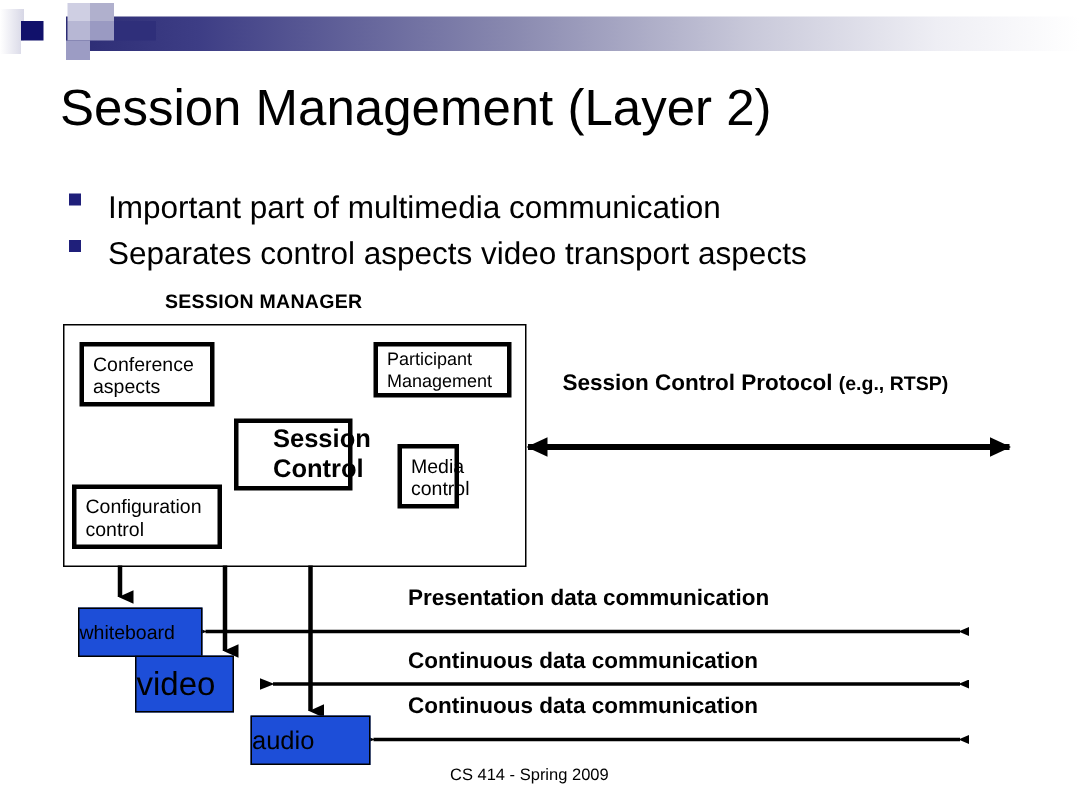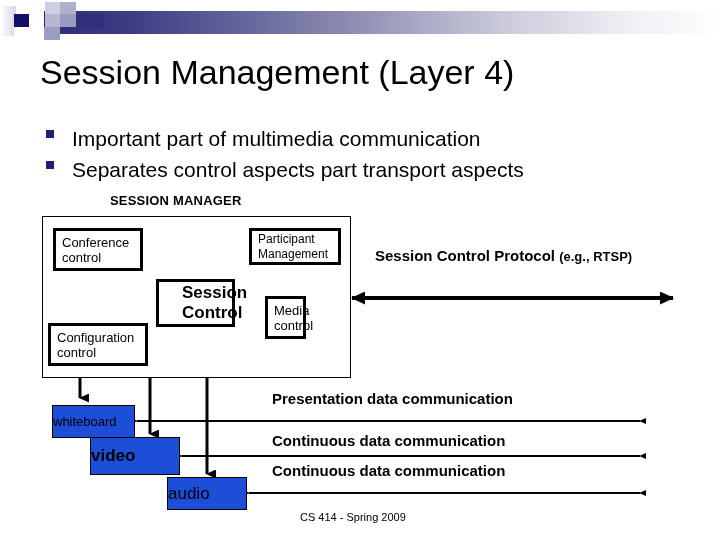--- a/index.html
+++ b/index.html
@@ -196,22 +196,22 @@
     box-sizing: border-box;
     display: flex;
     align-items: center;
     justify-content: flex-start;
   }
   #box-whiteboard {
     left: 52px; top: 405px; width: 83px; height: 33px;
     font-size: 13px;
   }
   #box-video {
-    left: 90px; top: 437px; width: 90px; height: 38px;
-    font-size: 17px; font-weight: bold;
+    left: 90px; top: 437px; width: 66px; height: 38px;
+    font-size: 22px; font-weight: normal;
   }
   #box-audio {
     left: 167px; top: 477px; width: 80px; height: 33px;
     font-size: 17px; font-weight: normal;
   }
 
   
   #scp-label {
     left: 375px; top: 247px;
     font-size: 15px; font-weight: bold;
@@ -245,30 +245,30 @@
 <div class="deco-sq" id="deco-md-1"></div>
 <div class="deco-sq" id="deco-md-2"></div>
 <div class="deco-sq" id="deco-md-3"></div>
 <div class="deco-sq" id="deco-md-4"></div>
 <div class="deco-sq" id="deco-md-5"></div>
 <div class="deco-sq" id="deco-md-6"></div>
 <div class="deco-sq" id="deco-md-7"></div>
 <div class="deco-sq" id="deco-band-dark"></div>
 <div class="deco-sq" id="deco-dark"></div>
 
-<div id="page-title">Session Management (Layer 4)</div>
+<div id="page-title">Session Management (Layer 2)</div>
 
 <div id="bullet-list">
   <div class="bullet-row">
     <span class="bullet-marker"><i></i></span>
     <span class="bullet-text">Important part of multimedia communication</span>
   </div>
   <div class="bullet-row">
     <span class="bullet-marker"><i></i></span>
-    <span class="bullet-text">Separates control aspects part transport aspects</span>
+    <span class="bullet-text">Separates control aspects video transport aspects</span>
   </div>
 </div>
 
 <svg id="diagram" viewBox="0 0 720 540" xmlns="http://www.w3.org/2000/svg">
   <defs>
     <marker id="arrowR" markerWidth="10" markerHeight="8" refX="9" refY="4" orient="auto" markerUnits="userSpaceOnUse">
       <path d="M0,0 L10,4 L0,8 z" fill="#000"></path>
     </marker>
     <marker id="arrowL" markerWidth="10" markerHeight="8" refX="1" refY="4" orient="auto" markerUnits="userSpaceOnUse">
       <path d="M10,0 L0,4 L10,8 z" fill="#000"></path>
@@ -296,21 +296,21 @@
   <line x1="640" y1="421" x2="137" y2="421" stroke="#000" stroke-width="2.2" marker-end="url(#arrowL)" marker-start="url(#arrowRsm)"></line>
   <line x1="640" y1="456" x2="182" y2="456" stroke="#000" stroke-width="2.2" marker-end="url(#arrowL)" marker-start="url(#arrowRsm)"></line>
   <line x1="640" y1="493" x2="249" y2="493" stroke="#000" stroke-width="2.2" marker-end="url(#arrowL)" marker-start="url(#arrowRsm)"></line>
 </svg>
 
 <div class="lbl" id="session-manager-label">SESSION MANAGER</div>
 
 <div id="session-manager-box"></div>
 
 <div class="inner-box" id="box-conference">
-  <span>Conference control</span>
+  <span>Conference aspects</span>
 </div>
 <div class="inner-box" id="box-participant">
   <span>Participant Management</span>
 </div>
 <div class="inner-box" id="box-session-control">
   <span>Session Control</span>
 </div>
 <div class="inner-box" id="box-media">
   <span>Media control</span>
 </div>

